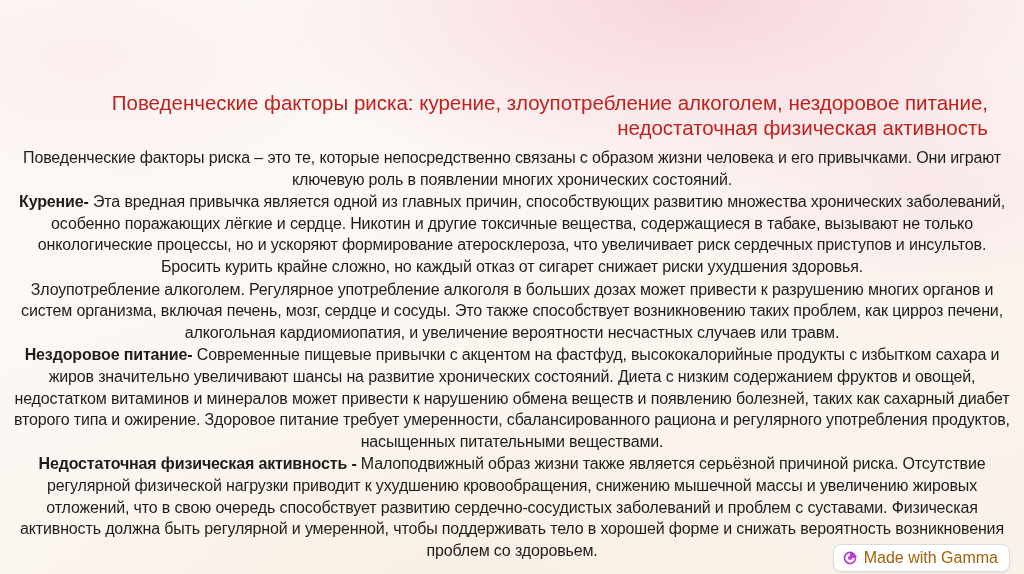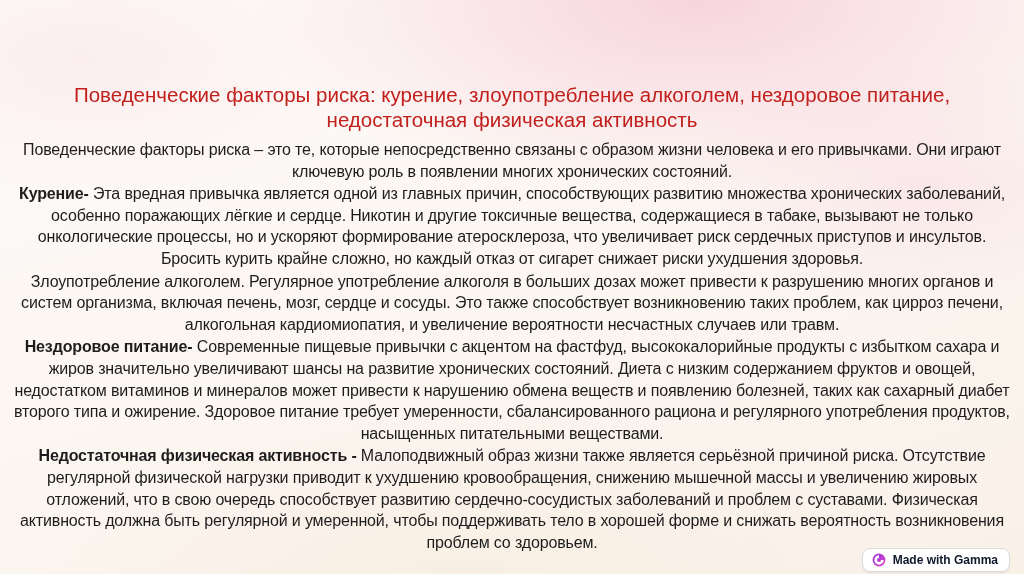--- a/index.html
+++ b/index.html
@@ -16,23 +16,23 @@
     padding-top: 82px;
     font-family: "Liberation Sans", "DejaVu Sans", sans-serif;
     background:
       radial-gradient(62% 48% at 68% 0%,  rgba(246,204,216,0.80), rgba(246,204,216,0) 70%),
       radial-gradient(34% 30% at 90% 32%, rgba(247,213,223,0.45), rgba(247,213,223,0) 72%),
       radial-gradient(40% 34% at 8% 10%,  rgba(250,227,232,0.50), rgba(250,227,232,0) 70%),
       radial-gradient(55% 42% at 45% 102%,rgba(248,238,226,0.85), rgba(248,238,226,0) 78%),
       linear-gradient(160deg, #fdfaf8 0%, #fcf6f1 55%, #f9f1e8 100%);
   }
   .title {
-    margin: 0 auto 7px;
+    margin: 8px auto 7px;
     max-width: 952px;
-    text-align: center;
+    text-align: right;
     color: #c1201d;
     font-size: 20.5px;
     line-height: 25px;
     font-weight: 400;
   }
   .content {
     max-width: 1002px;
     margin: 0 auto;
     text-align: center;
     color: #1d1d1d;
@@ -51,23 +51,23 @@
     gap: 7px;
     background: #ffffff;
     border: 1px solid #dcdcdc;
     border-radius: 8px;
     padding: 4px 11px 4px 9px;
     box-shadow: 0 1px 2px rgba(0,0,0,0.07);
     text-decoration: none;
     cursor: pointer;
   }
   .gamma-badge .label {
-    font-size: 12px;
-    font-weight: 700;
-    color: #0f172a;
+    font-size: 16px;
+    font-weight: 400;
+    color: #a16207;
     white-space: nowrap;
   }
   .gamma-icon { display: inline-flex; width: 14px; height: 14px; }
   .gamma-icon svg { width: 14px; height: 14px; }
 </style>
 </head>
 <body>
 
 <div class="slide">
 

